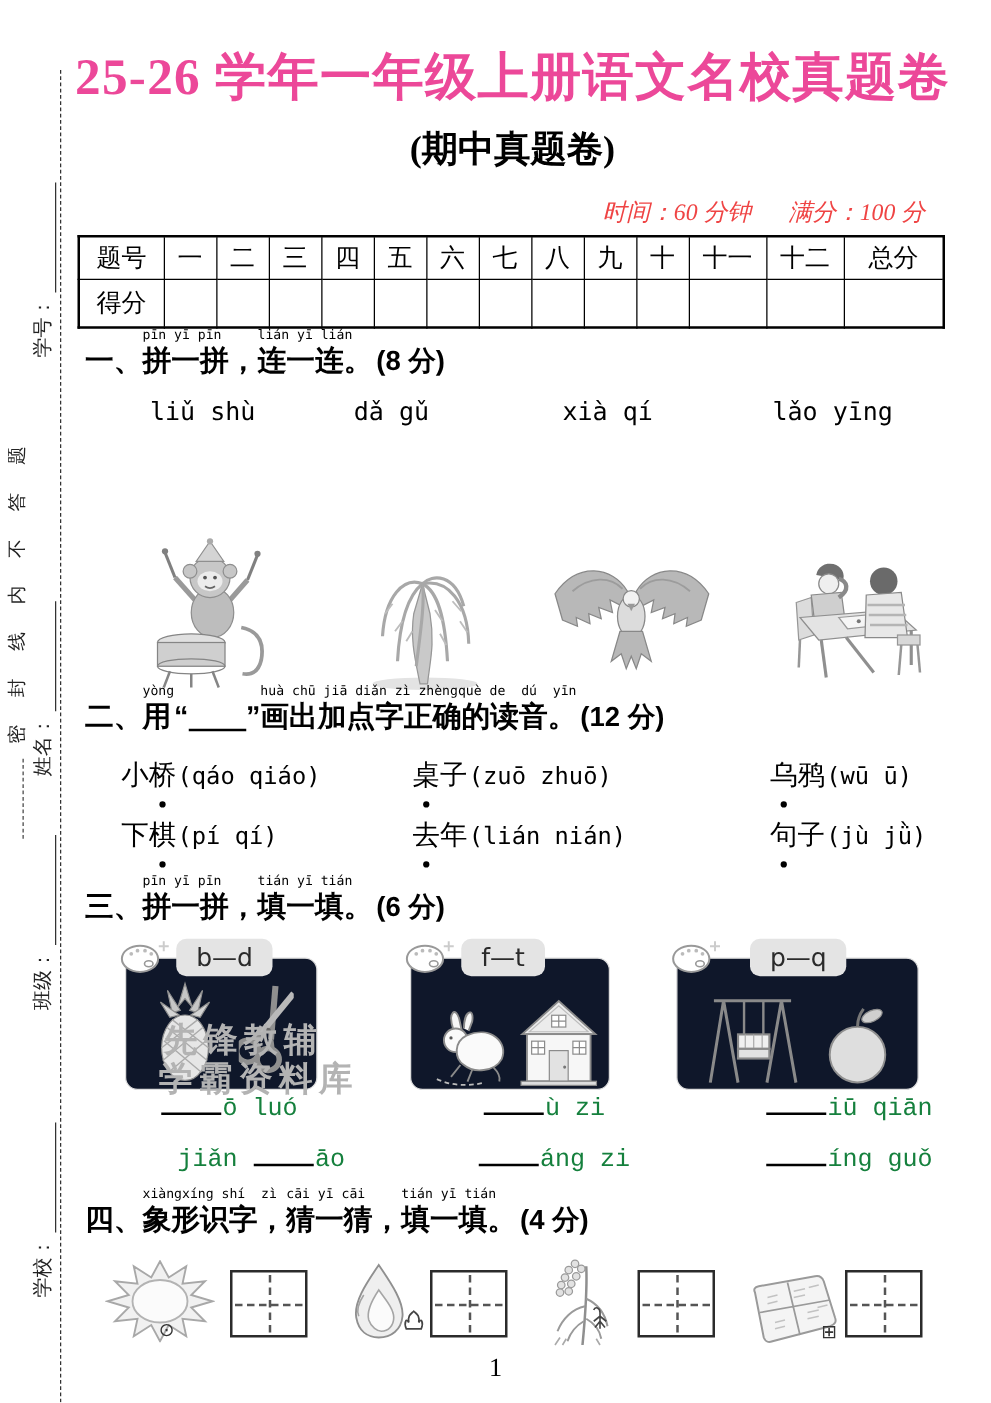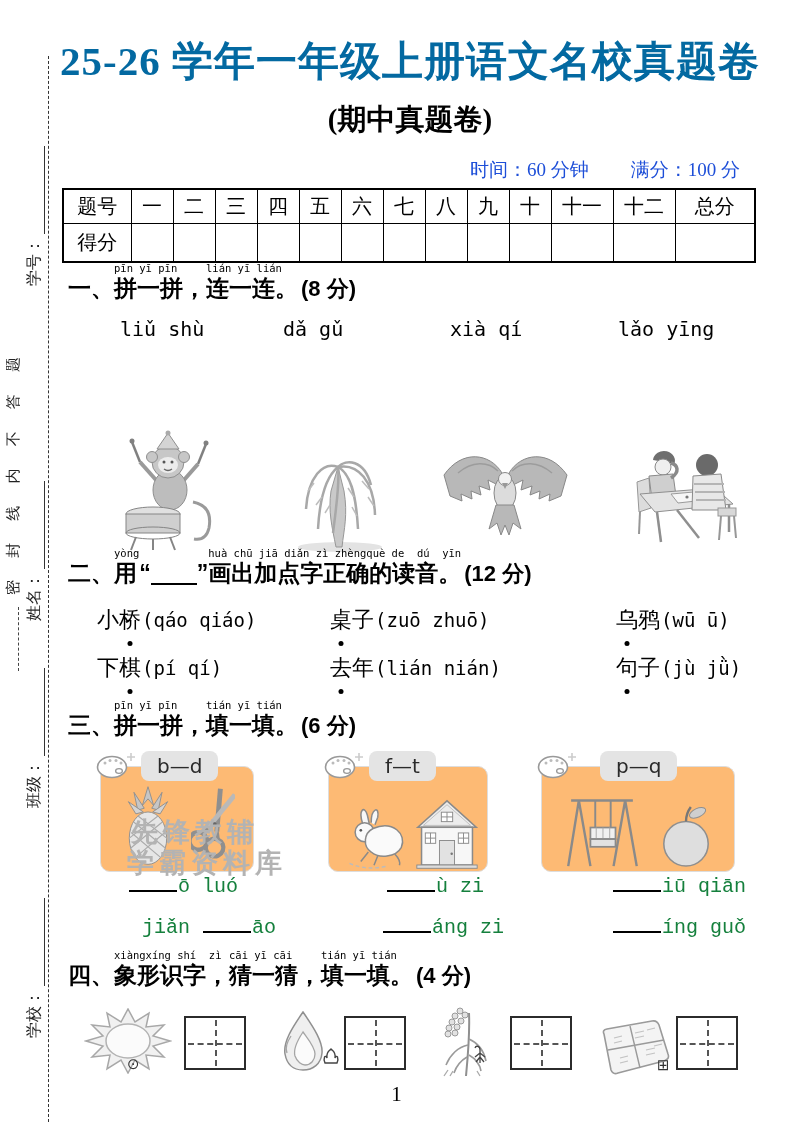--- a/index.html
+++ b/index.html
@@ -11,25 +11,25 @@
   .fold-line{position:absolute;left:48px;top:56px;height:1066px;width:0;border-left:1.5px dashed #333;}
   .side-field{position:absolute;left:-73px;width:210px;height:26px;transform:rotate(-90deg);
               display:flex;align-items:flex-end;justify-content:center;gap:4px;font-size:16px;color:#222;}
   .sf-line{display:inline-block;width:88px;height:15px;border-bottom:1.5px solid #333;}
   .seal-text{position:absolute;left:-157px;top:490px;width:340px;height:22px;transform:rotate(-90deg);
              display:flex;align-items:center;font-size:15px;color:#222;letter-spacing:9px;white-space:nowrap;}
   .seal-dashes{display:inline-block;width:64px;height:10px;border-bottom:1.5px dashed #444;margin-right:12px;}
 
   
   .title{position:absolute;left:60px;top:34px;width:700px;text-align:center;
-         font-family:"Liberation Serif","DejaVu Serif",serif;font-weight:700;font-size:41px;letter-spacing:1px;color:#0369a1;}
+         font-family:"Liberation Serif","DejaVu Serif",serif;font-weight:700;font-size:41px;letter-spacing:1px;color:#ec4899;}
   .subtitle{position:absolute;left:60px;top:100px;width:700px;text-align:center;
             font-family:"Liberation Serif","DejaVu Serif",serif;font-weight:700;font-size:29px;color:#000;}
-  .info-line{position:absolute;top:157px;right:53px;display:flex;gap:42px;
-             font-family:"Liberation Serif","DejaVu Serif",serif;font-size:19px;color:#1d4ed8;}
+  .info-line{position:absolute;top:157px;right:53px;display:flex;gap:30px;
+             font-family:"Liberation Serif","DejaVu Serif",serif;font-size:19px;color:#ef4444;font-style:italic;}
 
   
   .score-table{position:absolute;left:62px;top:188px;width:692px;border-collapse:collapse;table-layout:fixed;
                font-family:"Liberation Serif","DejaVu Serif",serif;font-size:20px;color:#000;}
   .score-table td{border:1.2px solid #000;text-align:center;padding:0;}
   .score-table{border:2px solid #000;}
   .score-table tr:first-child td{height:33px;margin-top:17px;}
   .score-table tr:last-child td{height:37px;}
 
   
@@ -47,21 +47,21 @@
   .pic{position:absolute;}
 
   
   .s2item{position:absolute;font-size:22px;color:#000;white-space:nowrap;text-align:center;}
   .zi{display:inline-block;position:relative;}
   .dotc::after{content:"";position:absolute;left:50%;transform:translateX(-50%);bottom:-11px;
                width:5px;height:5px;border-radius:50%;background:#000;}
   .opts{font-family:"DejaVu Sans Mono",monospace;font-size:19px;margin-left:1px;}
 
   
-  .card{position:absolute;height:104px;border:1.8px solid #ddd;border-radius:10px;background:#fdba74;}
+  .card{position:absolute;height:104px;border:1.8px solid #ddd;border-radius:10px;background:#0f172a;}
   .badge{position:absolute;top:-16px;left:40px;background:#e4e4e4;border-radius:8px;padding:3px 16px;
          font-size:20px;color:#2a2a2a;font-family:"DejaVu Sans",sans-serif;}
   .palette{position:absolute;top:-17px;left:-6px;width:42px;height:34px;}
   .card-imgs{display:flex;justify-content:space-evenly;align-items:flex-end;height:100%;
              padding:10px 4px 2px 4px;box-sizing:border-box;}
   .fillword{position:absolute;font-family:Liberation Mono, monospace;font-size:20px;color:#15803d;white-space:nowrap;}
   .bl{display:inline-block;width:48px;height:16px;border-bottom:2px solid #000;margin:0 1px;}
   .wmark{position:absolute;color:#b3b3b3;font-weight:700;font-size:27px;letter-spacing:5px;z-index:5;white-space:nowrap;margin-left:41px;}
 
   

